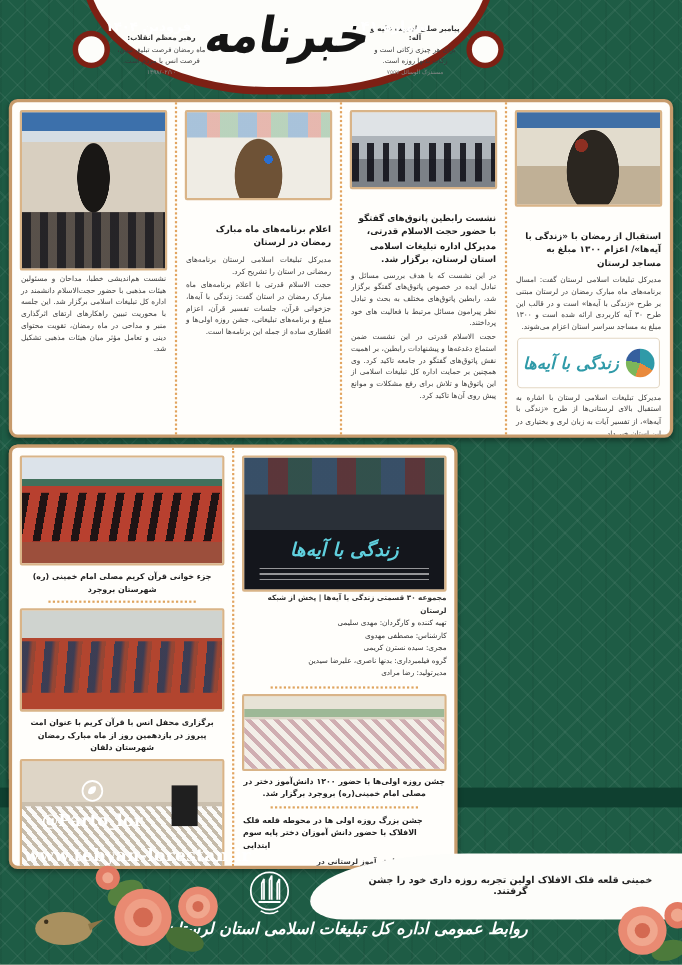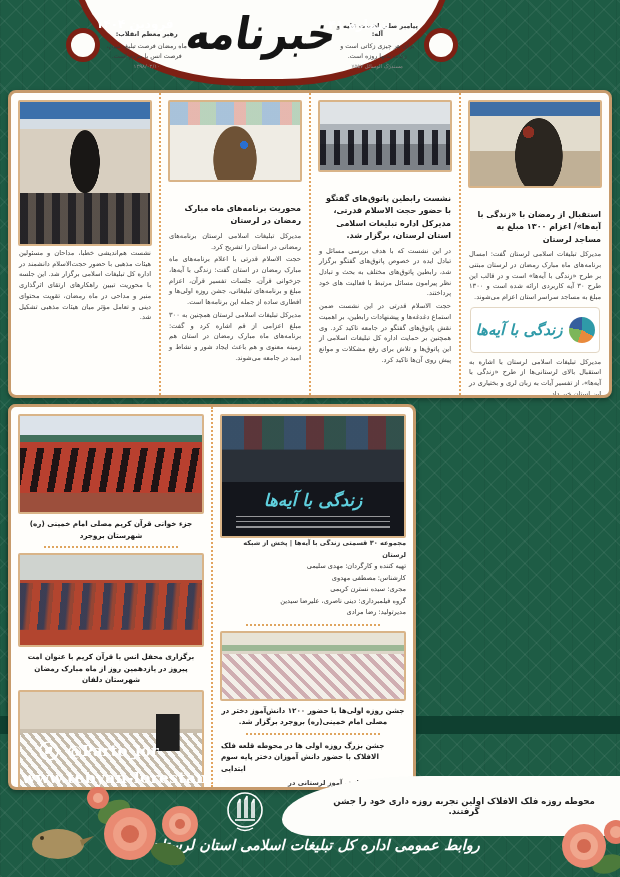--- a/index.html
+++ b/index.html
@@ -92,21 +92,21 @@
   .ph12{height:70px;background:
       repeating-linear-gradient(45deg, rgba(244,240,234,.95) 0 5px, rgba(203,160,170,.75) 5px 9px) 0 100%/100% 68% no-repeat,
       linear-gradient(180deg,#e7e3d6 0 18%, #9db896 18% 28%, #ddd6c8 28% 100%);}
   .logo-card{height:46px;border:1.5px solid #e3d7c4;border-radius:4px;background:#fff;
       display:flex;align-items:center;justify-content:center;gap:6px;margin:4px 2px;direction:rtl;}
   .logo-card .zt{color:#2f9aa8;font-family:"DejaVu Serif",serif;font-style:italic;
       font-weight:bold;font-size:15px;}
   .logo-mark{width:26px;height:26px;border-radius:50%;
       background:conic-gradient(#2f9aa8 0 120deg, #e98a3c 120deg 200deg, #7cb65a 200deg 280deg, #355f9e 280deg 360deg);}
   
-  .social{position:absolute;left:38px;top:740px;z-index:3;color:#fff;display:flex;align-items:center;gap:7px;direction:ltr;}
+  .social{position:absolute;left:38px;top:708px;z-index:3;color:#fff;display:flex;align-items:center;gap:7px;direction:ltr;flex-direction:column;}
   .social .handle{font-family:"DejaVu Serif",serif;font-weight:bold;font-size:15px;}
   .website{position:absolute;left:22px;top:768px;z-index:3;color:#fff;direction:ltr;
       font-family:"DejaVu Serif",serif;font-weight:bold;font-size:15.5px;letter-spacing:.3px;}
   .white-band{position:absolute;left:282px;right:0;top:776px;height:60px;background:#fdfdfa;z-index:2;
       border-top-left-radius:190px 58px;border-bottom-left-radius:40px 22px;
       display:flex;align-items:center;justify-content:center;padding:0 14px 0 40px;}
   .ribbon-text{font-size:8.6px;font-weight:bold;color:#222;text-align:center;}
   .emblem{position:absolute;left:220px;top:788px;z-index:3;}
   .org-line{position:absolute;left:150px;top:836px;width:330px;z-index:3;color:#fff;text-align:center;
       font-family:"DejaVu Serif",serif;font-style:italic;font-weight:bold;font-size:14.5px;}
@@ -160,24 +160,23 @@
 
     <div class="col">
       <div class="ph ph2"></div>
       <div class="hl">نشست رابطین پاتوق‌های گفتگو با حضور حجت الاسلام قدرتی، مدیرکل اداره تبلیغات اسلامی استان لرستان، برگزار شد.</div>
       <div class="body">در این نشست که با هدف بررسی مسائل و تبادل ایده در خصوص پاتوق‌های گفتگو برگزار شد، رابطین پاتوق‌های مختلف به بحث و تبادل نظر پیرامون مسائل مرتبط با فعالیت های خود پرداختند.</div>
       <div class="body">حجت الاسلام قدرتی در این نشست ضمن استماع دغدغه‌ها و پیشنهادات رابطین، بر اهمیت نقش پاتوق‌های گفتگو در جامعه تاکید کرد. وی همچنین بر حمایت اداره کل تبلیغات اسلامی از این پاتوق‌ها و تلاش برای رفع مشکلات و موانع پیش روی آن‌ها تاکید کرد.</div>
     </div>
 
     <div class="col">
       <div class="ph ph3"></div>
-      <div class="hl">محوریت برنامه‌های ماه مبارک رمضان در لرستان</div>
+      <div class="hl">اعلام برنامه‌های ماه مبارک رمضان در لرستان</div>
       <div class="body">مدیرکل تبلیغات اسلامی لرستان برنامه‌های رمضانی در استان را تشریح کرد.</div>
       <div class="body">حجت الاسلام قدرتی با اعلام برنامه‌های ماه مبارک رمضان در استان گفت: زندگی با آیه‌ها، جزخوانی قرآن، جلسات تفسیر قرآن، اعزام مبلغ و برنامه‌های تبلیغاتی، جشن روزه اولی‌ها و افطاری ساده از جمله این برنامه‌ها است.</div>
-      <div class="body">مدیرکل تبلیغات اسلامی لرستان همچنین به ۳۰۰ مبلغ اعزامی از قم اشاره کرد و گفت: برنامه‌های ماه مبارک رمضان در استان هم زمینه معنوی و هم باعث ایجاد شور و نشاط و امید در جامعه می‌شوند.</div>
     </div>
 
     <div class="col">
       <div class="ph ph4"></div>
       <div class="body">نشست هم‌اندیشی خطبا، مداحان و مسئولین هیئات مذهبی با حضور حجت‌الاسلام دانشمند در اداره کل تبلیغات اسلامی برگزار شد. این جلسه با محوریت تبیین راهکارهای ارتقای اثرگذاری منبر و مداحی در ماه رمضان، تقویت محتوای دینی و تعامل مؤثر میان هیئات مذهبی تشکیل شد.</div>
     </div>
   </div>
 
   <div class="darkbar"></div>
 
@@ -194,21 +193,21 @@
 
     <div class="subcol">
       <div class="ph ph10">
         <div class="tv-title">زندگی با آیه‌ها</div>
         <div class="tv-lines"></div>
       </div>
       <div class="credit" style="font-weight:bold;">مجموعه ۳۰ قسمتی زندگی با آیه‌ها | پخش از شبکه لرستان</div>
       <div class="credit">تهیه کننده و کارگردان: مهدی سلیمی</div>
       <div class="credit">کارشناس: مصطفی مهدوی</div>
       <div class="credit">مجری: سیده نسترن کریمی</div>
-      <div class="credit">گروه فیلمبرداری: دینی ناصری، علیرضا سیدین</div>
+      <div class="credit">گروه فیلمبرداری: بدنها ناصری، علیرضا سیدین</div>
       <div class="credit">مدیرتولید: رضا مرادی</div>
       <div class="dotsep"></div>
       <div class="ph ph12"></div>
       <div class="cap" style="text-align:center;">جشن روزه اولی‌ها با حضور ۱۲۰۰ دانش‌آموز دختر در مصلی امام خمینی(ره) بروجرد برگزار شد.</div>
       <div class="dotsep"></div>
       <div class="cap" style="text-align:left;">جشن بزرگ روزه اولی ها در محوطه قلعه فلک الافلاک با حضور دانش آموزان دختر پایه سوم ابتدایی</div>
       <div class="body" style="font-weight:bold;">بیش از هزار دانش آموز لرستانی در</div>
     </div>
 
     <div class="subcol">
@@ -224,21 +223,21 @@
   <div class="social">
     <svg width="22" height="22" viewBox="0 0 22 22">
       <circle cx="11" cy="11" r="9" fill="none" stroke="#fff" stroke-width="1.6"></circle>
       <path d="M7 13c0-4 3-7 7-6 1 3-1 7-5 7-1 0-2-.4-2-1z" fill="#fff"></path>
     </svg>
     <span class="handle">@Parto_lor</span>
   </div>
   <div class="website">www.tebyan-lorestan.ir</div>
 
   <div class="white-band">
-    <div class="ribbon-text">محوطه روزه فلک الافلاک اولین تجربه روزه داری خود را جشن گرفتند.</div>
+    <div class="ribbon-text">خمینی قلعه فلک الافلاک اولین تجربه روزه داری خود را جشن گرفتند.</div>
   </div>
 
   <div class="emblem">
     <svg width="50" height="50" viewBox="0 0 50 50">
       <circle cx="25" cy="22" r="17" fill="none" stroke="#fff" stroke-width="1.6"></circle>
       <path d="M18 30 V15 l2 -4 v19 M25 30 V12 l2 -4 v22 M32 30 V15 l2 -4 v19" fill="none" stroke="#fff" stroke-width="1.6"></path>
       <path d="M15 32 h20" stroke="#fff" stroke-width="1.6"></path>
       <path d="M17 40 q8 5 16 0" fill="none" stroke="#fff" stroke-width="1.4"></path>
     </svg>
   </div>

